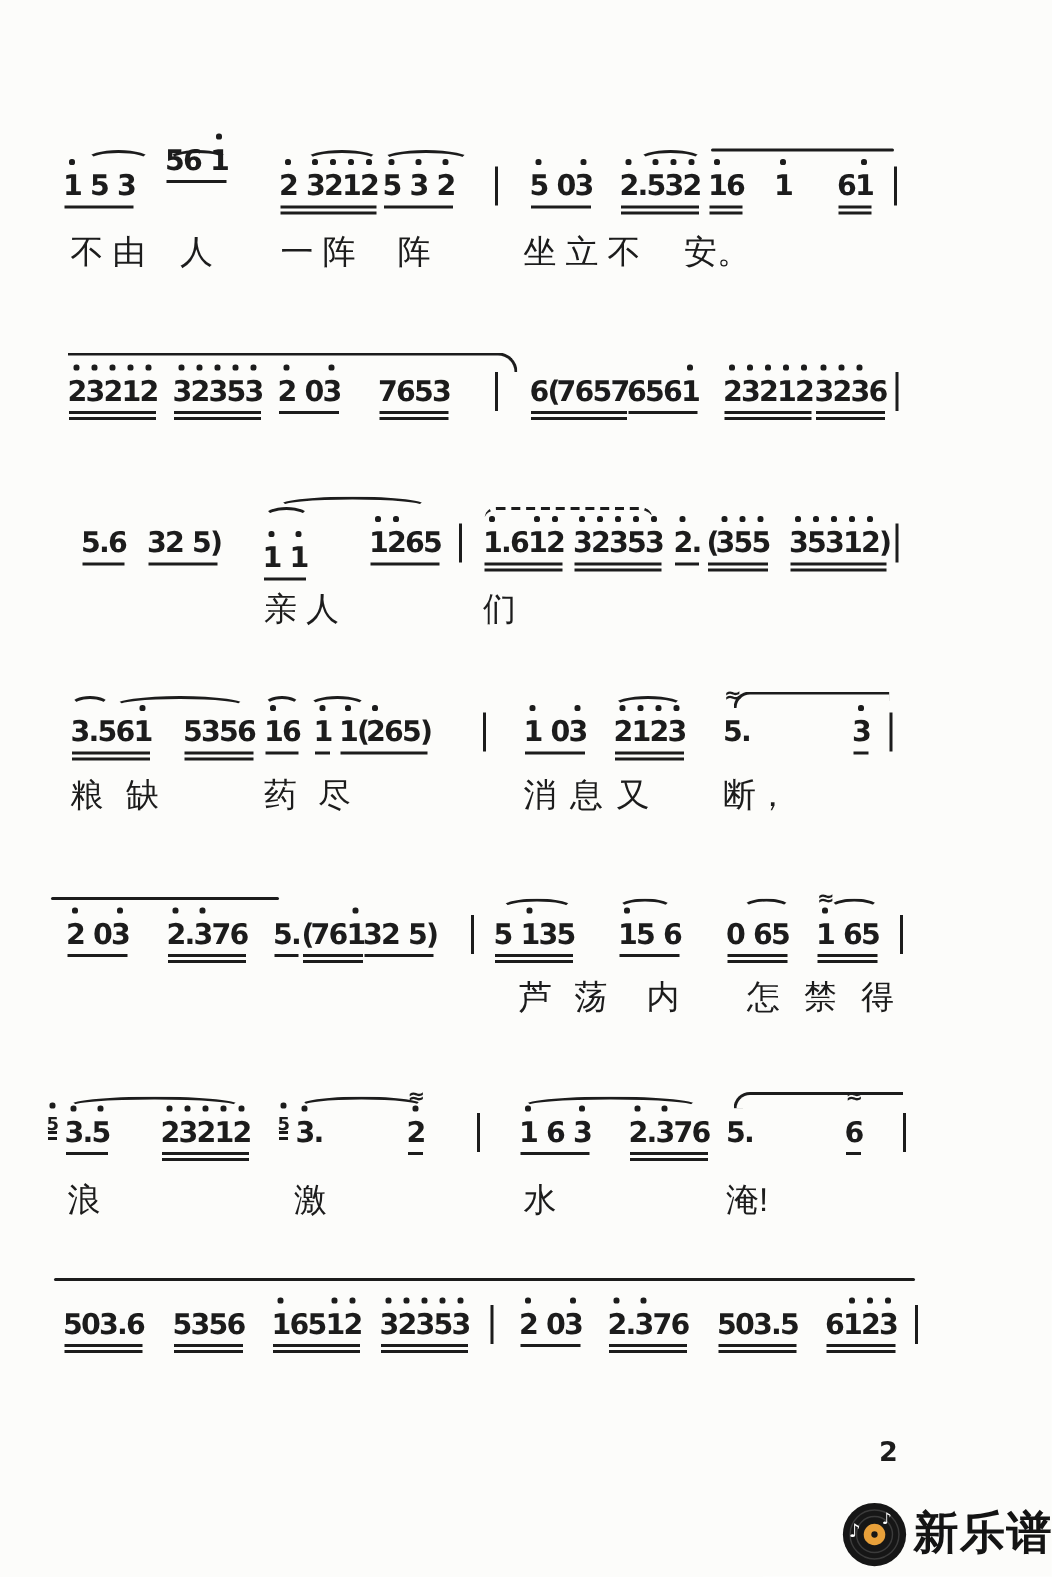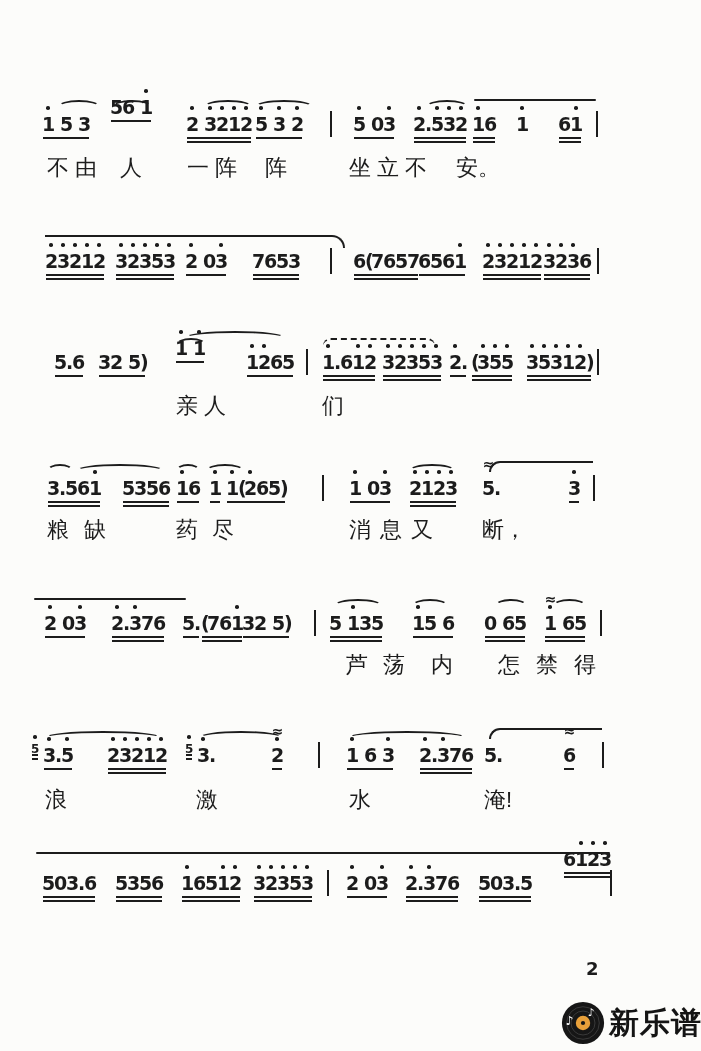--- a/index.html
+++ b/index.html
@@ -75,21 +75,21 @@
       <div class="grp" style="left: 252px; top: 250px;"><span class="ch">7</span><span class="ch">6</span><span class="ch">5</span><span class="ch">3</span><i class="ul" style="bottom: -4px;"></i><i class="ul" style="bottom: -8px;"></i></div>
       <div class="bar" style="left: 330px; top: 248px;"></div>
       <div class="grp" style="left: 353px; top: 250px;"><span class="ch">6</span><span class="ch pn">(</span><span class="ch">7</span><span class="ch">6</span><span class="ch">5</span><span class="ch">7</span><i class="ul" style="bottom: -4px;"></i><i class="ul" style="bottom: -8px;"></i></div>
       <div class="grp" style="left: 418px; top: 250px;"><span class="ch">6</span><span class="ch">5</span><span class="ch">6</span><span class="ch dt">1</span><i class="ul" style="bottom: -4px;"></i></div>
       <div class="grp" style="left: 482px; top: 250px;"><span class="ch dt">2</span><span class="ch dt">3</span><span class="ch dt">2</span><span class="ch dt">1</span><span class="ch dt">2</span><i class="ul" style="bottom: -4px;"></i><i class="ul" style="bottom: -8px;"></i></div>
       <div class="grp" style="left: 543px; top: 250px;"><span class="ch dt">3</span><span class="ch dt">2</span><span class="ch dt">3</span><span class="ch">6</span><i class="ul" style="bottom: -4px;"></i><i class="ul" style="bottom: -8px;"></i></div>
       <div class="bar" style="left: 597px; top: 248px;"></div>
       <div class="ov hookR" style="left: 45px; width: 300px; top: 235px;"></div>
       <div class="grp" style="left: 54px; top: 351px;"><span class="ch">5</span><span class="ch pn">.</span><span class="ch">6</span><i class="ul" style="bottom: -4px;"></i></div>
       <div class="grp" style="left: 98px; top: 351px;"><span class="ch">3</span><span class="ch">2</span><span class="ch sp">&nbsp;</span><span class="ch">5</span><span class="ch pn">)</span><i class="ul" style="bottom: -4px;"></i></div>
-      <div class="grp" style="left: 175px; top: 337px;"><span class="ch dt">1</span><span class="ch sp">&nbsp;</span><span class="ch dt">1</span><i class="ul" style="bottom: -4px;"></i></div>
+      <div class="grp" style="left: 175px; top: 361px;"><span class="ch dt">1</span><span class="ch sp">&nbsp;</span><span class="ch dt">1</span><i class="ul" style="bottom: -4px;"></i></div>
       <div class="grp" style="left: 246px; top: 351px;"><span class="ch dt">1</span><span class="ch dt">2</span><span class="ch">6</span><span class="ch">5</span><i class="ul" style="bottom: -4px;"></i></div>
       <div class="bar" style="left: 306px; top: 349px;"></div>
       <div class="grp" style="left: 322px; top: 351px;"><span class="ch dt">1</span><span class="ch pn">.</span><span class="ch">6</span><span class="ch dt">1</span><span class="ch dt">2</span><i class="ul" style="bottom: -4px;"></i><i class="ul" style="bottom: -8px;"></i></div>
       <div class="grp" style="left: 382px; top: 351px;"><span class="ch dt">3</span><span class="ch dt">2</span><span class="ch dt">3</span><span class="ch dt">5</span><span class="ch dt">3</span><i class="ul" style="bottom: -4px;"></i><i class="ul" style="bottom: -8px;"></i></div>
       <div class="grp" style="left: 449px; top: 351px;"><span class="ch dt">2</span><span class="ch pn">.</span><i class="ul" style="bottom: -4px;"></i></div>
       <div class="grp" style="left: 471px; top: 351px;"><span class="ch pn">(</span><span class="ch dt">3</span><span class="ch dt">5</span><span class="ch dt">5</span><i class="ul" style="bottom: -4px;"></i><i class="ul" style="bottom: -8px;"></i></div>
       <div class="grp" style="left: 526px; top: 351px;"><span class="ch dt">3</span><span class="ch dt">5</span><span class="ch dt">3</span><span class="ch dt">1</span><span class="ch dt">2</span><span class="ch pn">)</span><i class="ul" style="bottom: -4px;"></i><i class="ul" style="bottom: -8px;"></i></div>
       <div class="bar" style="left: 597px; top: 349px;"></div>
       <div class="ov arc" style="left: 176px; width: 30px; top: 338px;"></div>
       <div class="ov arc" style="left: 185px; width: 100px; top: 331px;"></div>
@@ -165,21 +165,21 @@
       <div class="lyr" style="left: 349px; top: 787px;">水</div>
       <div class="lyr" style="left: 484px; top: 787px;">淹!</div>
       <div class="grp" style="left: 42px; top: 872px;"><span class="ch">5</span><span class="ch">0</span><span class="ch">3</span><span class="ch pn">.</span><span class="ch">6</span><i class="ul" style="bottom: -4px;"></i><i class="ul" style="bottom: -8px;"></i></div>
       <div class="grp" style="left: 115px; top: 872px;"><span class="ch">5</span><span class="ch">3</span><span class="ch">5</span><span class="ch">6</span><i class="ul" style="bottom: -4px;"></i><i class="ul" style="bottom: -8px;"></i></div>
       <div class="grp" style="left: 181px; top: 872px;"><span class="ch dt">1</span><span class="ch">6</span><span class="ch">5</span><span class="ch dt">1</span><span class="ch dt">2</span><i class="ul" style="bottom: -4px;"></i><i class="ul" style="bottom: -8px;"></i></div>
       <div class="grp" style="left: 253px; top: 872px;"><span class="ch dt">3</span><span class="ch dt">2</span><span class="ch dt">3</span><span class="ch dt">5</span><span class="ch dt">3</span><i class="ul" style="bottom: -4px;"></i><i class="ul" style="bottom: -8px;"></i></div>
       <div class="bar" style="left: 327px; top: 870px;"></div>
       <div class="grp" style="left: 346px; top: 872px;"><span class="ch dt">2</span><span class="ch sp">&nbsp;</span><span class="ch">0</span><span class="ch dt">3</span><i class="ul" style="bottom: -4px;"></i></div>
       <div class="grp" style="left: 405px; top: 872px;"><span class="ch dt">2</span><span class="ch pn">.</span><span class="ch dt">3</span><span class="ch">7</span><span class="ch">6</span><i class="ul" style="bottom: -4px;"></i><i class="ul" style="bottom: -8px;"></i></div>
       <div class="grp" style="left: 478px; top: 872px;"><span class="ch">5</span><span class="ch">0</span><span class="ch">3</span><span class="ch pn">.</span><span class="ch">5</span><i class="ul" style="bottom: -4px;"></i><i class="ul" style="bottom: -8px;"></i></div>
-      <div class="grp" style="left: 550px; top: 848px; margin-left: 13px;"><span class="ch">6</span><span class="ch dt">1</span><span class="ch dt">2</span><span class="ch dt">3</span><i class="ul" style="bottom: -4px;"></i><i class="ul" style="bottom: -8px;"></i></div>
+      <div class="grp" style="left: 550px; top: 872px;"><span class="ch">6</span><span class="ch dt">1</span><span class="ch dt">2</span><span class="ch dt">3</span><i class="ul" style="bottom: -4px;"></i><i class="ul" style="bottom: -8px;"></i></div>
       <div class="bar" style="left: 610px; top: 870px;"></div>
       <div class="ov line" style="left: 36px; width: 574px; top: 852px;"></div>
     </div>
   <div class="page-num">2</div>
   <div class="logo">
     <svg width="46" height="46" viewBox="0 0 48 48">
       <circle cx="24" cy="24" r="22" fill="#161616"></circle>
       <circle cx="24" cy="24" r="17" fill="none" stroke="#3b3b3b" stroke-width="1"></circle>
       <circle cx="24" cy="24" r="12.5" fill="none" stroke="#3b3b3b" stroke-width="1"></circle>
       <circle cx="24" cy="24" r="7.5" fill="#e8a03a"></circle>

